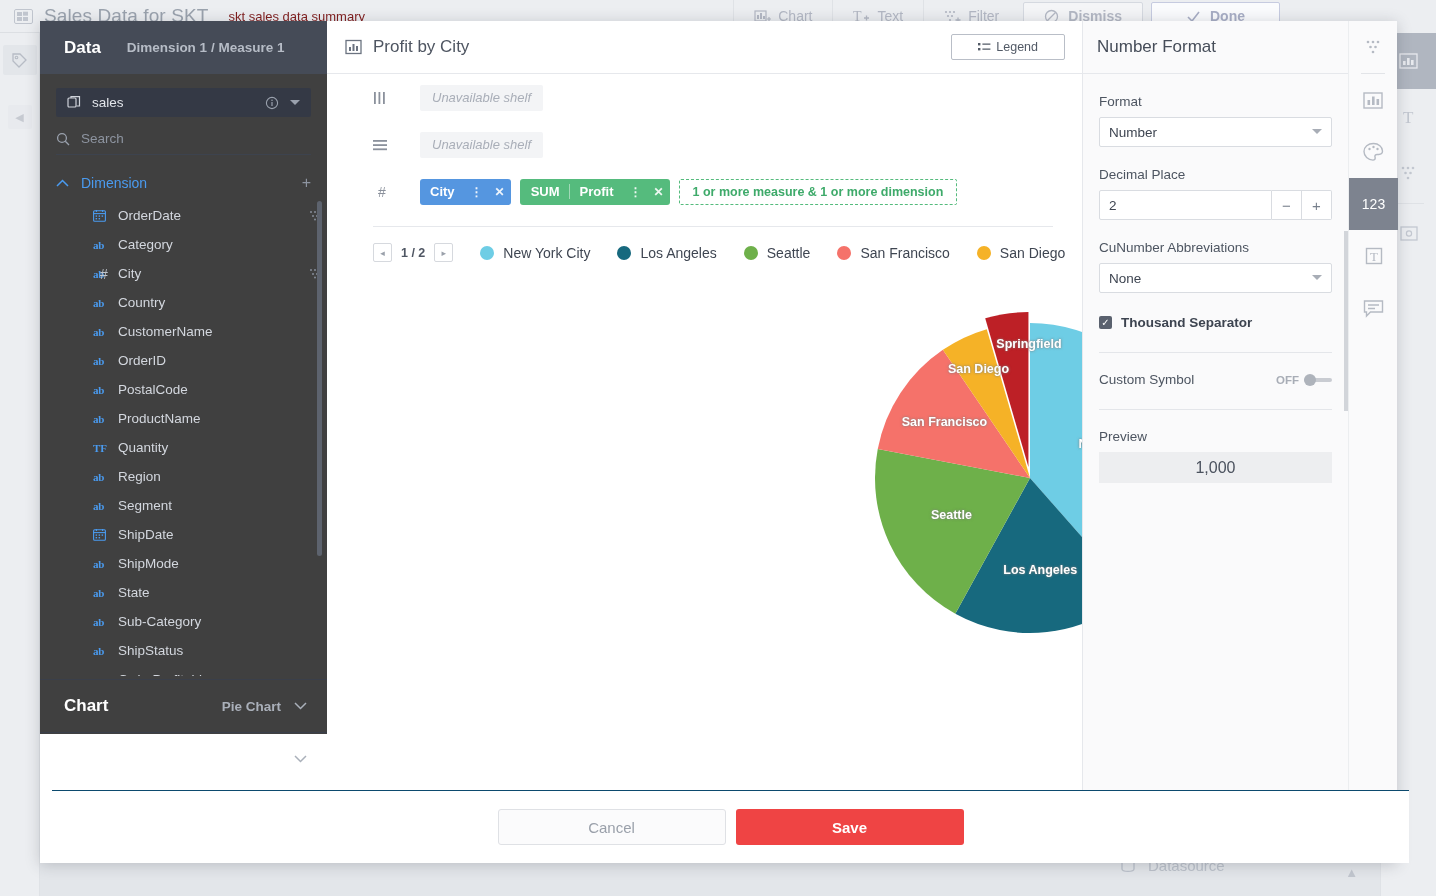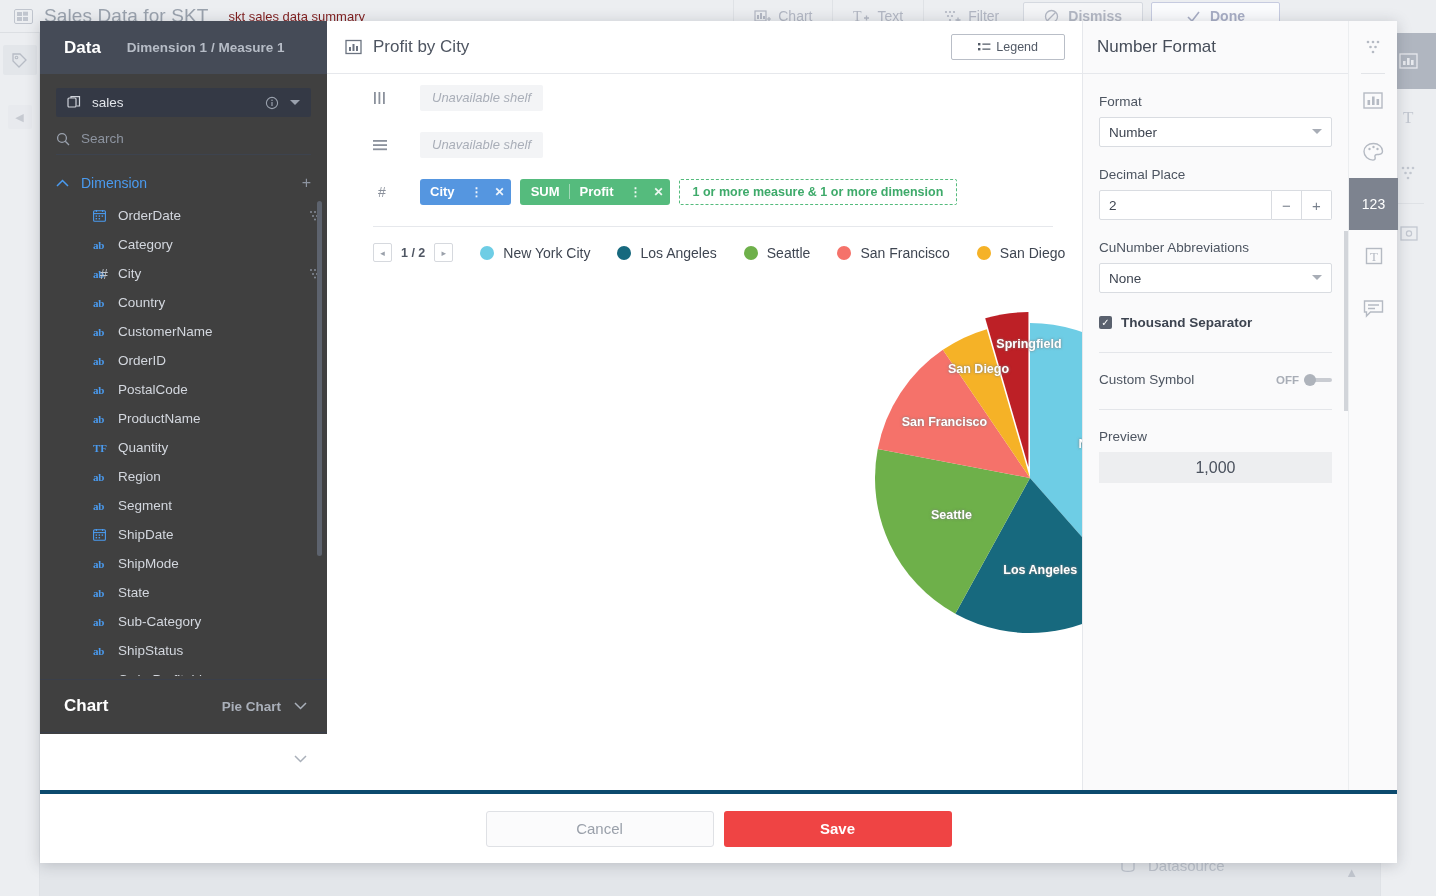--- a/index.html
+++ b/index.html
@@ -234,22 +234,22 @@
   .rp-scroll { position:absolute; right:0; top: 210px; width:4px; height: 180px; background:#d2d5da;}
 
   
   .mrail { position:absolute; left: 1308px; top:0; width: 49px; height: 769px; background:#fafafb;
            border-left:1px solid #eceef0;}
   .mrail-btn { width:49px; height:52px; display:flex; align-items:center; justify-content:center; color:#b5bac3;}
   .mrail-btn.sel { background:#7d838f; color:#fff; }
   .mrail-sep { height:1px; background:#e2e4e8; margin: 0 12px; }
 
   
-  .footer { position:absolute; left:0; top: 769px; width: 1357px; height: 73px; background:#fff;
-            border-top:4px solid #0c4a6e; display:flex; align-items:center; justify-content:center; gap: 0;}
+  .footer { position:absolute; left:12px; top: 769px; width: 1357px; height: 73px; background:#fff;
+            border-top:1px solid #0c4a6e; display:flex; align-items:center; justify-content:center; gap: 0;}
   .btn-cancel {
     width: 228px; height: 36px; border:1px solid #dfe1e5; background:#fbfbfc; border-radius:3px;
     color:#9aa0aa; font-size: 15px; display:flex; align-items:center; justify-content:center;
     margin-right: 10px;
   }
   .btn-save {
     width: 228px; height: 36px; background:#ef4444; border-radius:3px; color:#fff;
     font-size: 15px; font-weight: bold; display:flex; align-items:center; justify-content:center;
   }
   svg { display:block; }

